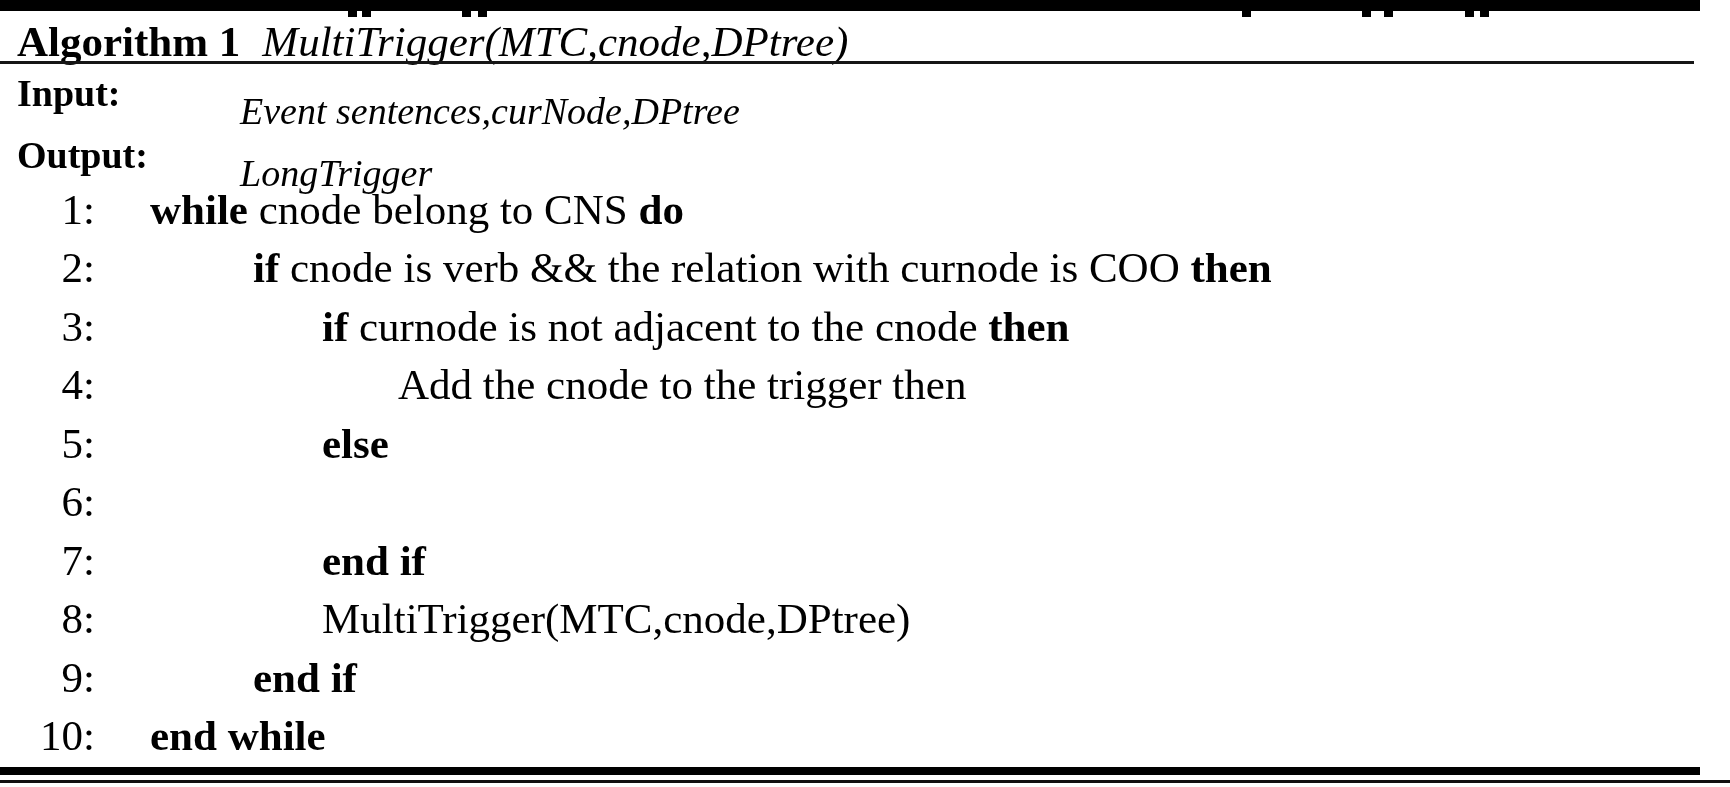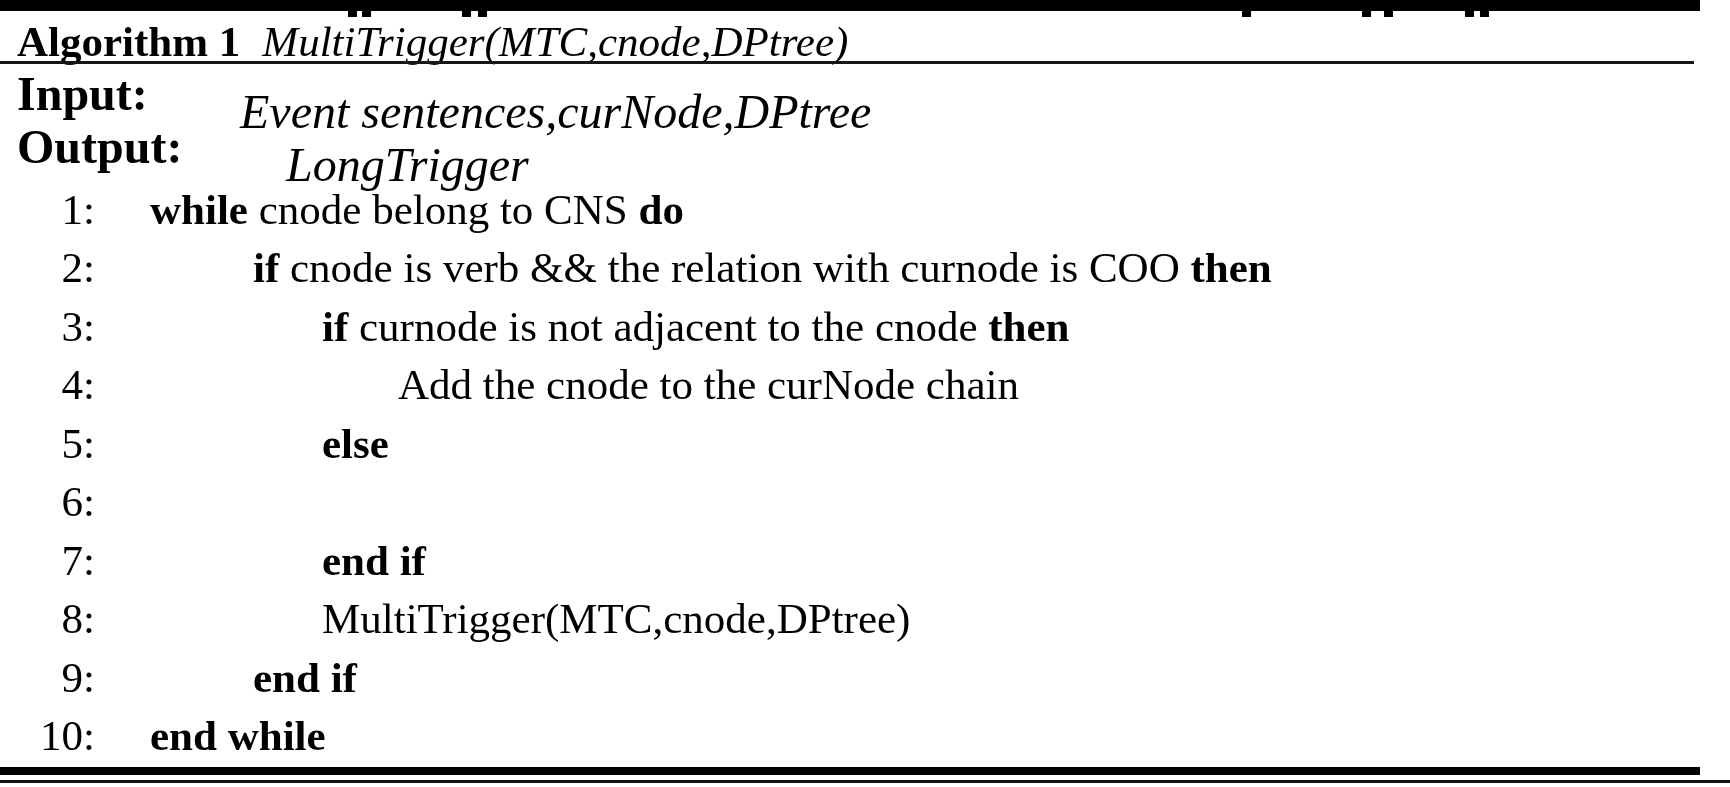--- a/index.html
+++ b/index.html
@@ -15,23 +15,23 @@
   .desc-mark{position:absolute;top:11px;width:9px;height:6px;background:#000;}
 
   
   .header-row{position:absolute;top:11px;left:0;height:60px;display:flex;align-items:center;
     padding-left:17px;font-size:43px;white-space:pre;}
   .hdr-label{font-weight:bold;}
   .hdr-title{font-style:italic;margin-left:22px;}
   .header-rule{position:absolute;top:61px;left:0;width:1694px;height:3px;background:#161616;}
 
   
-  .io-row{position:absolute;left:0;height:58px;display:flex;align-items:center;font-size:48px;white-space:pre;}
+  .io-row{position:absolute;left:0;height:58px;display:flex;align-items:center;font-size:38px;white-space:pre;}
   .io-input{top:64px;}
-  .io-output{top:117px;gap:46px;}
+  .io-output{top:126px;}
   .io-label{font-weight:bold;flex:0 0 240px;box-sizing:border-box;padding-left:17px;}
   .io-value{font-style:italic;margin-top:36px;}
 
   
   .lines{position:absolute;top:180px;left:0;right:0;}
   .code-line{display:flex;align-items:center;height:58.5px;font-size:43px;white-space:pre;}
   .line-num{flex:0 0 95px;text-align:right;}
   .line-text{display:inline-block;}
   .indent-0{margin-left:55px;}
   .indent-1{margin-left:158px;}
@@ -73,21 +73,21 @@
   </div>
   <div class="io-row io-output">
     <span class="io-label">Output:</span>
     <span class="io-value">LongTrigger</span>
   </div>
 
   <div class="lines" id="lines">
       <div class="code-line"><span class="line-num">1:</span><span class="line-text indent-0"><span class="seg-b">while </span><span class="seg-i">cnode</span><span class="seg-r"> belong to </span><span class="seg-i">CNS</span><span class="seg-r"> </span><span class="seg-b">do</span></span></div>
       <div class="code-line"><span class="line-num">2:</span><span class="line-text indent-1"><span class="seg-b">if </span><span class="seg-i">cnode</span><span class="seg-r"> is verb &amp;&amp; the relation with </span><span class="seg-i">curnode</span><span class="seg-r"> is COO </span><span class="seg-b">then</span></span></div>
       <div class="code-line"><span class="line-num">3:</span><span class="line-text indent-2"><span class="seg-b">if </span><span class="seg-i">curnode</span><span class="seg-r"> is not adjacent to the </span><span class="seg-i">cnode</span><span class="seg-r"> </span><span class="seg-b">then</span></span></div>
-      <div class="code-line"><span class="line-num">4:</span><span class="line-text indent-3"><span class="seg-r">Add the </span><span class="seg-i">cnode</span><span class="seg-r"> to the </span><span class="seg-i">curNode chain</span></span></div>
+      <div class="code-line"><span class="line-num">4:</span><span class="line-text indent-3"><span class="seg-r">Add the </span><span class="seg-i">cnode</span><span class="seg-r"> to the </span><span class="seg-i">trigger then</span></span></div>
       <div class="code-line"><span class="line-num">5:</span><span class="line-text indent-2"><span class="seg-b">else</span></span></div>
       <div class="code-line"><span class="line-num">6:</span></div>
       <div class="code-line"><span class="line-num">7:</span><span class="line-text indent-2"><span class="seg-b">end if</span></span></div>
       <div class="code-line"><span class="line-num">8:</span><span class="line-text indent-2"><span class="seg-i">MultiTrigger(MTC,cnode,DPtree)</span></span></div>
       <div class="code-line"><span class="line-num">9:</span><span class="line-text indent-1"><span class="seg-b">end if</span></span></div>
       <div class="code-line"><span class="line-num">10:</span><span class="line-text indent-0"><span class="seg-b">end while</span></span></div>
     </div>
 
   <div class="bottom-thick"></div>
   <div class="bottom-thin"></div>

